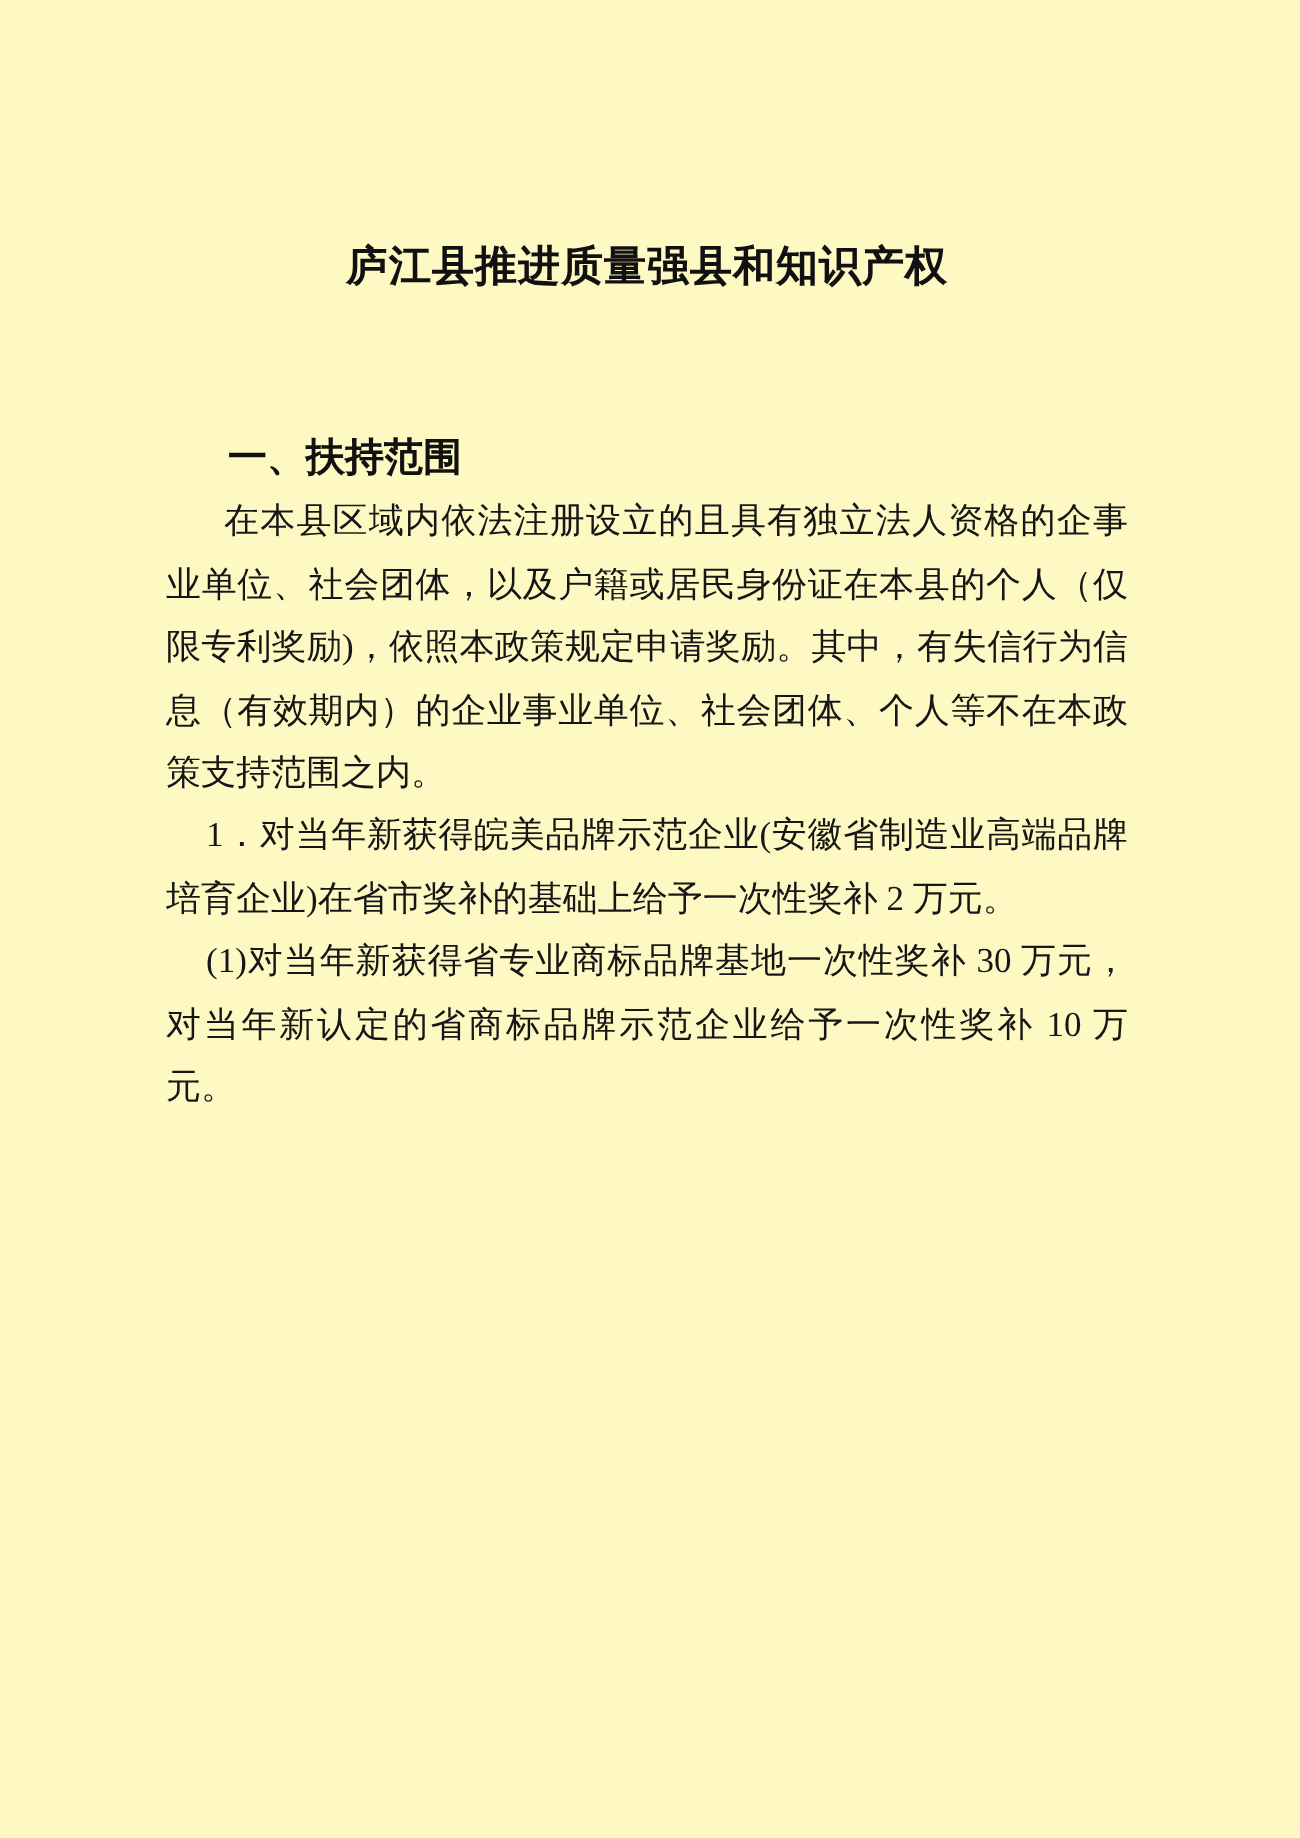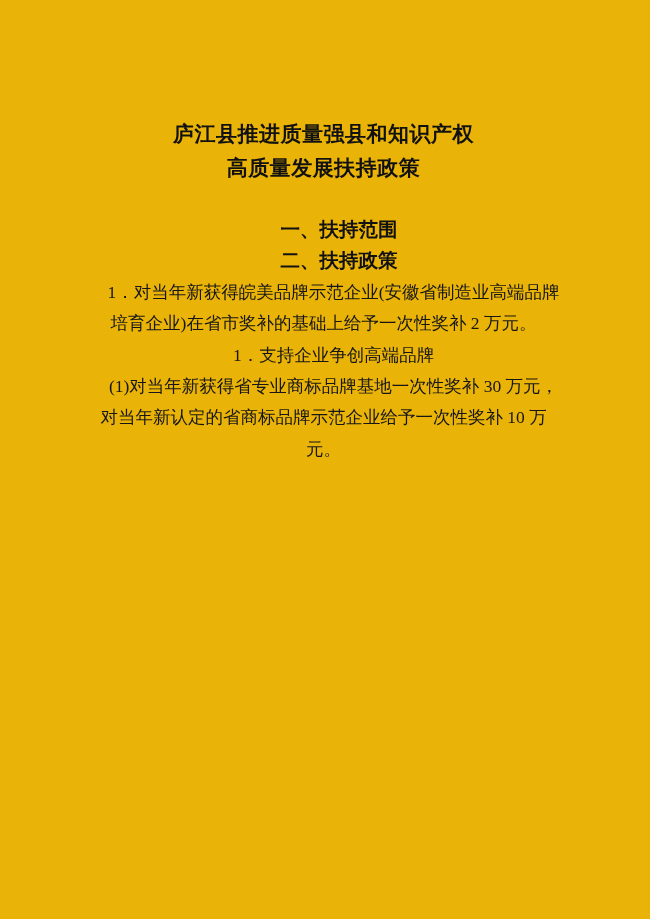--- a/index.html
+++ b/index.html
@@ -4,21 +4,21 @@
 <style>
   html, body {
     margin: 0;
     padding: 0;
     background: #ffffff;
   }
   .page {
     position: relative;
     width: 650px;
     height: 919px;
-    background: #eab308;
+    background: #fef9c3;
     overflow: hidden;
     font-family: "Liberation Serif", "DejaVu Serif", serif;
     color: #141414;
   }
   .title-block {
     position: absolute;
     top: 117px;
     left: 83px;
     width: 481px;
     text-align: center;
@@ -36,21 +36,20 @@
     width: 481px;
     font-size: 17.5px;
     line-height: 31.4px;
     text-align: justify;
     text-justify: inter-character;
     color: #161616;
   }
   .content p {
     margin: 0;
     padding: 0;
-    text-align: center;
   }
   .p-heading {
     font-family: "Liberation Sans", "DejaVu Sans", sans-serif;
     font-weight: 700;
     font-size: 19.5px;
     text-indent: 31px;
     text-align: left;
     color: #111111;
   }
   .p-body {
@@ -60,24 +59,22 @@
     text-indent: 20px;
   }
 </style>
 </head>
 <body>
 
 <div class="page">
 
   <div class="title-block">
     <div>庐江县推进质量强县和知识产权</div>
-    <div>高质量发展扶持政策</div>
   </div>
 
   <div class="content">
     <p class="p-heading">一、扶持范围</p>
-    <p class="p-heading">二、扶持政策</p>
+    <p class="p-body">在本县区域内依法注册设立的且具有独立法人资格的企事业单位、社会团体，以及户籍或居民身份证在本县的个人（仅限专利奖励)，依照本政策规定申请奖励。其中，有失信行为信息（有效期内）的企业事业单位、社会团体、个人等不在本政策支持范围之内。</p>
     <p class="p-num">1．对当年新获得皖美品牌示范企业(安徽省制造业高端品牌培育企业)在省市奖补的基础上给予一次性奖补 2 万元。</p>
-    <p class="p-num">1．支持企业争创高端品牌</p>
     <p class="p-num">(1)对当年新获得省专业商标品牌基地一次性奖补 30 万元，对当年新认定的省商标品牌示范企业给予一次性奖补 10 万元。</p>
   </div>
 
 </div>
 
 </body></html>

